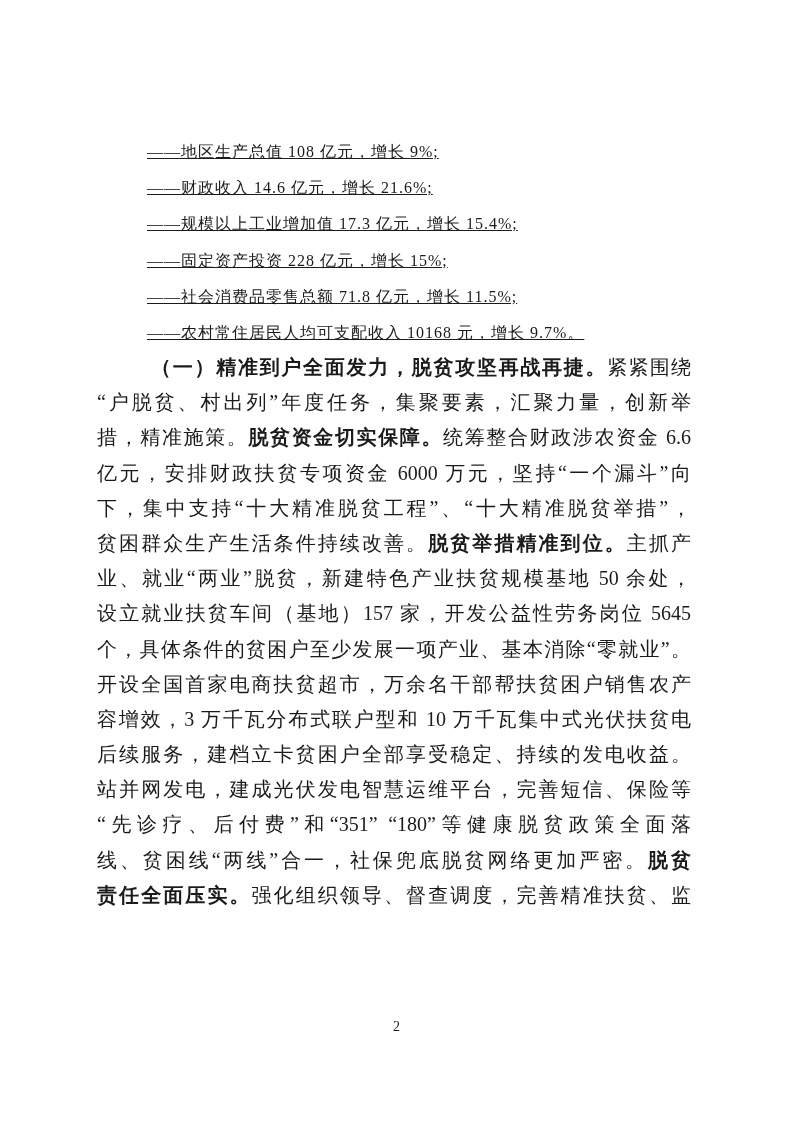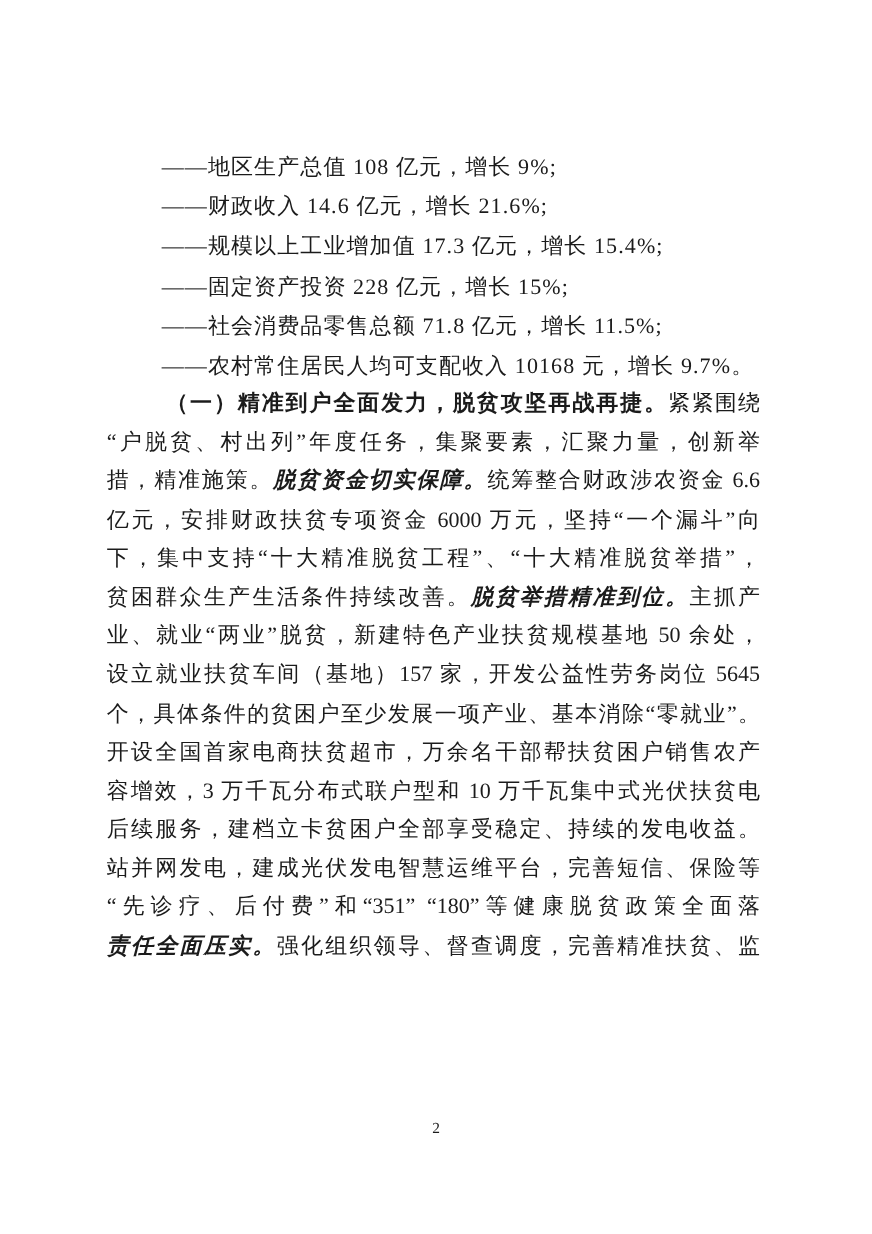--- a/index.html
+++ b/index.html
@@ -20,24 +20,25 @@
   
   .stats-block {
     position: absolute;
     left: 97px;
     top: 134px;
     width: 600px;
   }
   .stat-line {
     height: 36.2px;
     line-height: 36.2px;
-    font-size: 20px;
+    font-size: 16px;
     letter-spacing: 1px;
     text-indent: 50px;
     white-space: nowrap;
+    text-decoration: underline;
   }
   
   .para-block {
     position: absolute;
     left: 97px;
     top: 350px;
     width: 594px;
   }
   .p-line {
     height: 35.2px;
@@ -45,21 +46,20 @@
     font-size: 20px;
     text-align: justify;
     text-align-last: justify;
     overflow: hidden;
   }
   .p-line.first {
     text-indent: 54px;
   }
   .run-bold {
     font-weight: bold;
-    font-style: italic;
   }
   .run-heading {
     font-weight: bold;
     font-family: "Liberation Sans", "DejaVu Sans", sans-serif;
     letter-spacing: 0.5px;
   }
   
   .page-number {
     position: absolute;
     left: 0;
@@ -91,16 +91,17 @@
       <div class="p-line"><span>下，集中支持“十大精准脱贫工程”、“十大精准脱贫举措”，</span></div>
       <div class="p-line"><span>贫困群众生产生活条件持续改善。</span><span class="run-bold">脱贫举措精准到位。</span><span>主抓产</span></div>
       <div class="p-line"><span>业、就业“两业”脱贫，新建特色产业扶贫规模基地 50 余处，</span></div>
       <div class="p-line"><span>设立就业扶贫车间（基地）157 家，开发公益性劳务岗位 5645</span></div>
       <div class="p-line"><span>个，具体条件的贫困户至少发展一项产业、基本消除“零就业”。</span></div>
       <div class="p-line"><span>开设全国首家电商扶贫超市，万余名干部帮扶贫困户销售农产</span></div>
       <div class="p-line"><span>容增效，3 万千瓦分布式联户型和 10 万千瓦集中式光伏扶贫电</span></div>
       <div class="p-line"><span>后续服务，建档立卡贫困户全部享受稳定、持续的发电收益。</span></div>
       <div class="p-line"><span>站并网发电，建成光伏发电智慧运维平台，完善短信、保险等</span></div>
       <div class="p-line"><span>“先诊疗、后付费”和“351” “180”等健康脱贫政策全面落</span></div>
+      <div class="p-line"><span>线、贫困线“两线”合一，社保兜底脱贫网络更加严密。</span><span class="run-bold">脱贫</span></div>
       <div class="p-line"><span class="run-bold">责任全面压实。</span><span>强化组织领导、督查调度，完善精准扶贫、监</span></div>
     </div>
   <div class="page-number">2</div>
 </div>
 
 </body></html>

